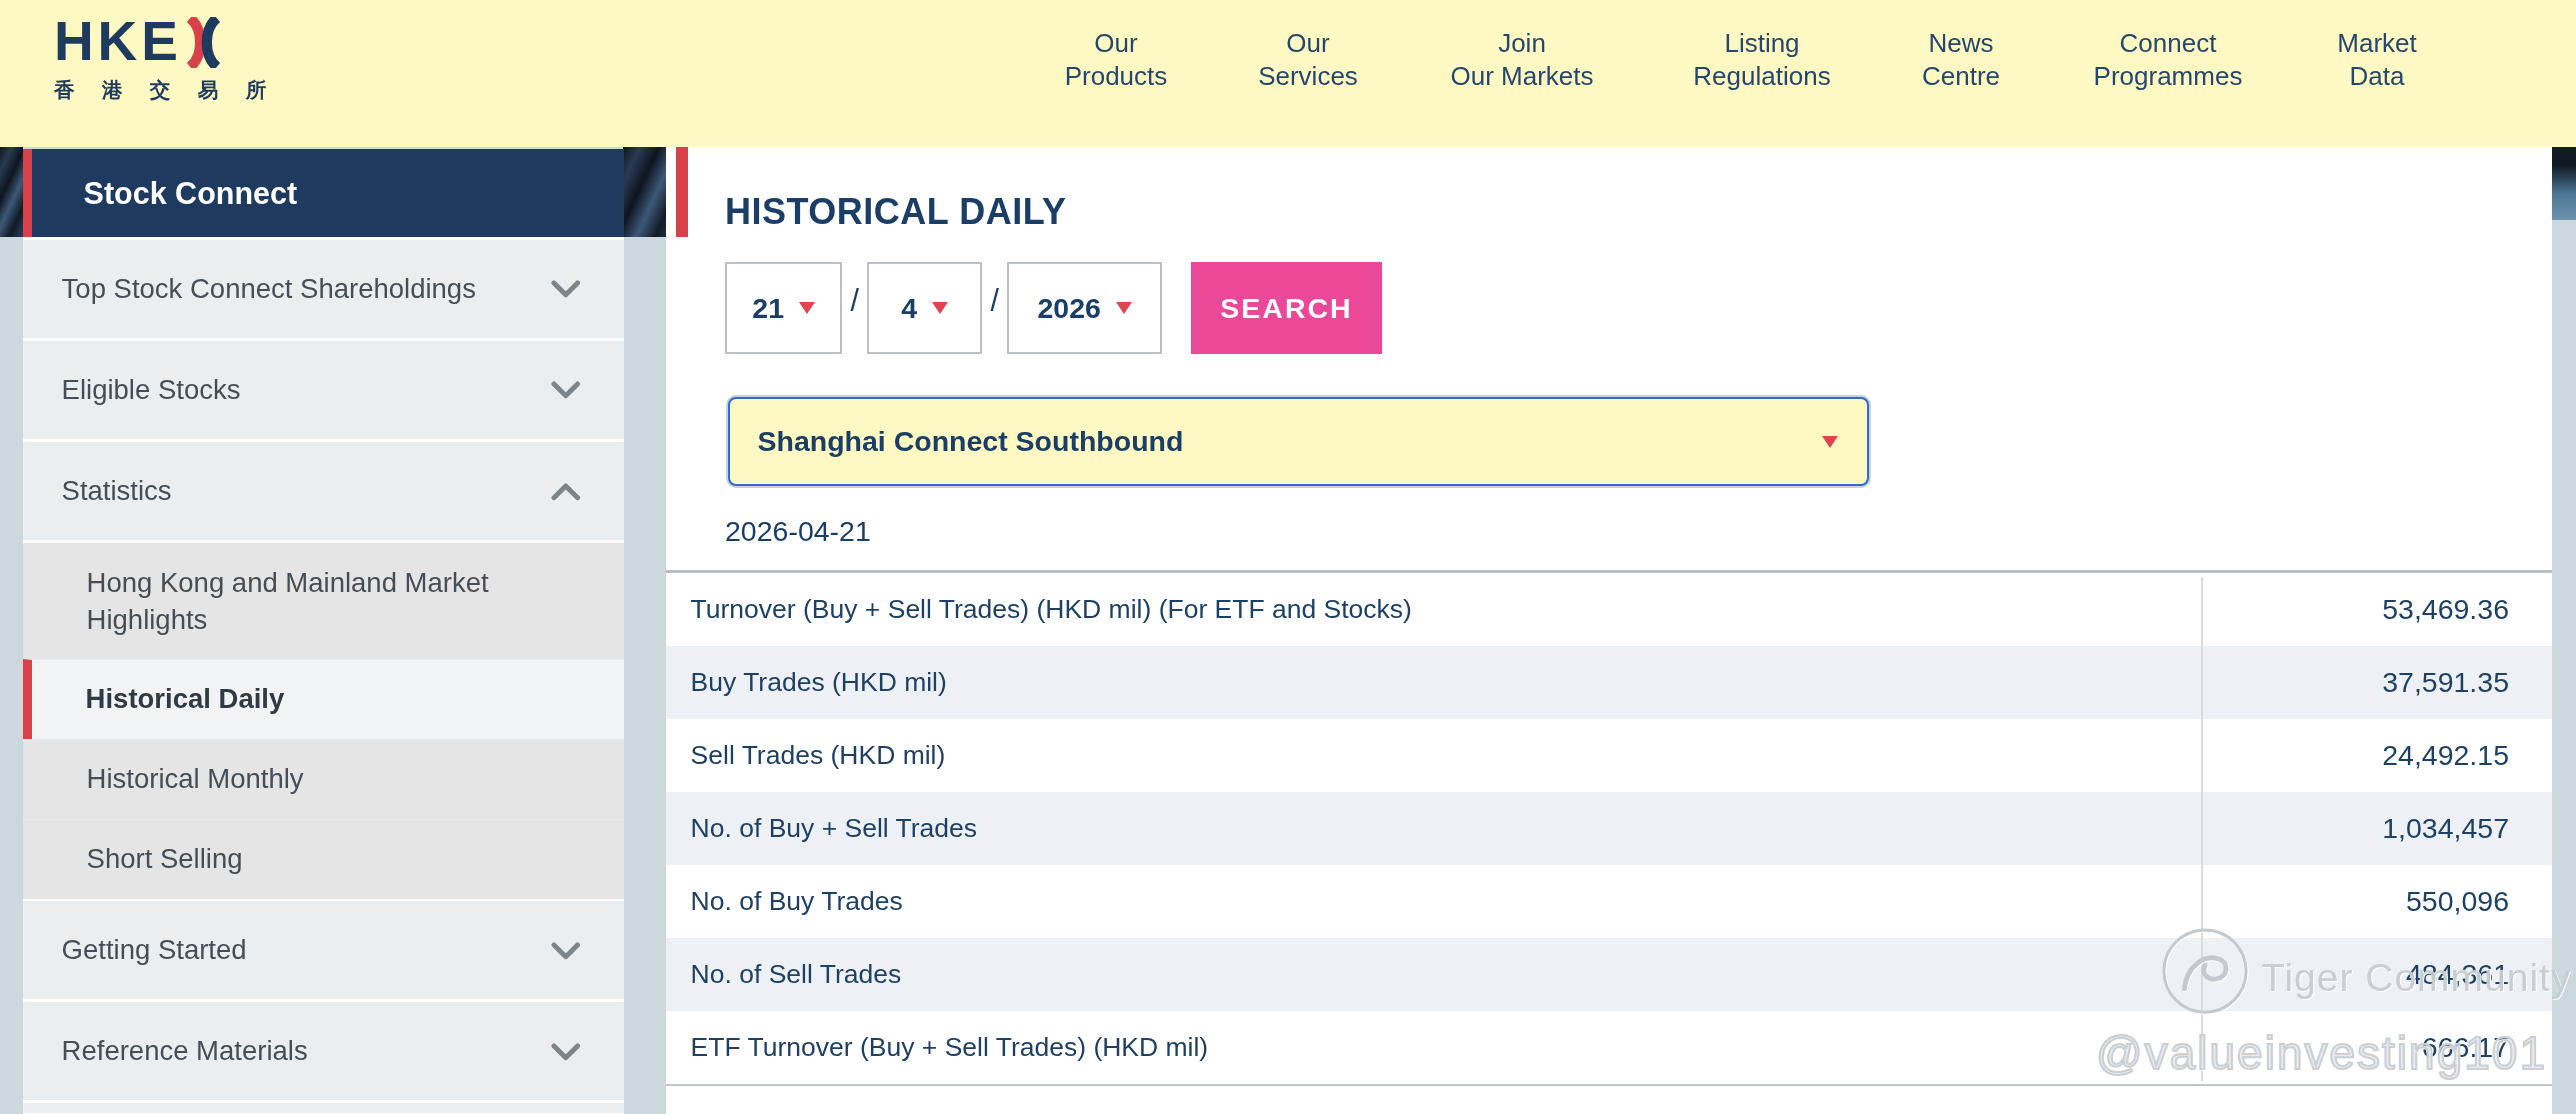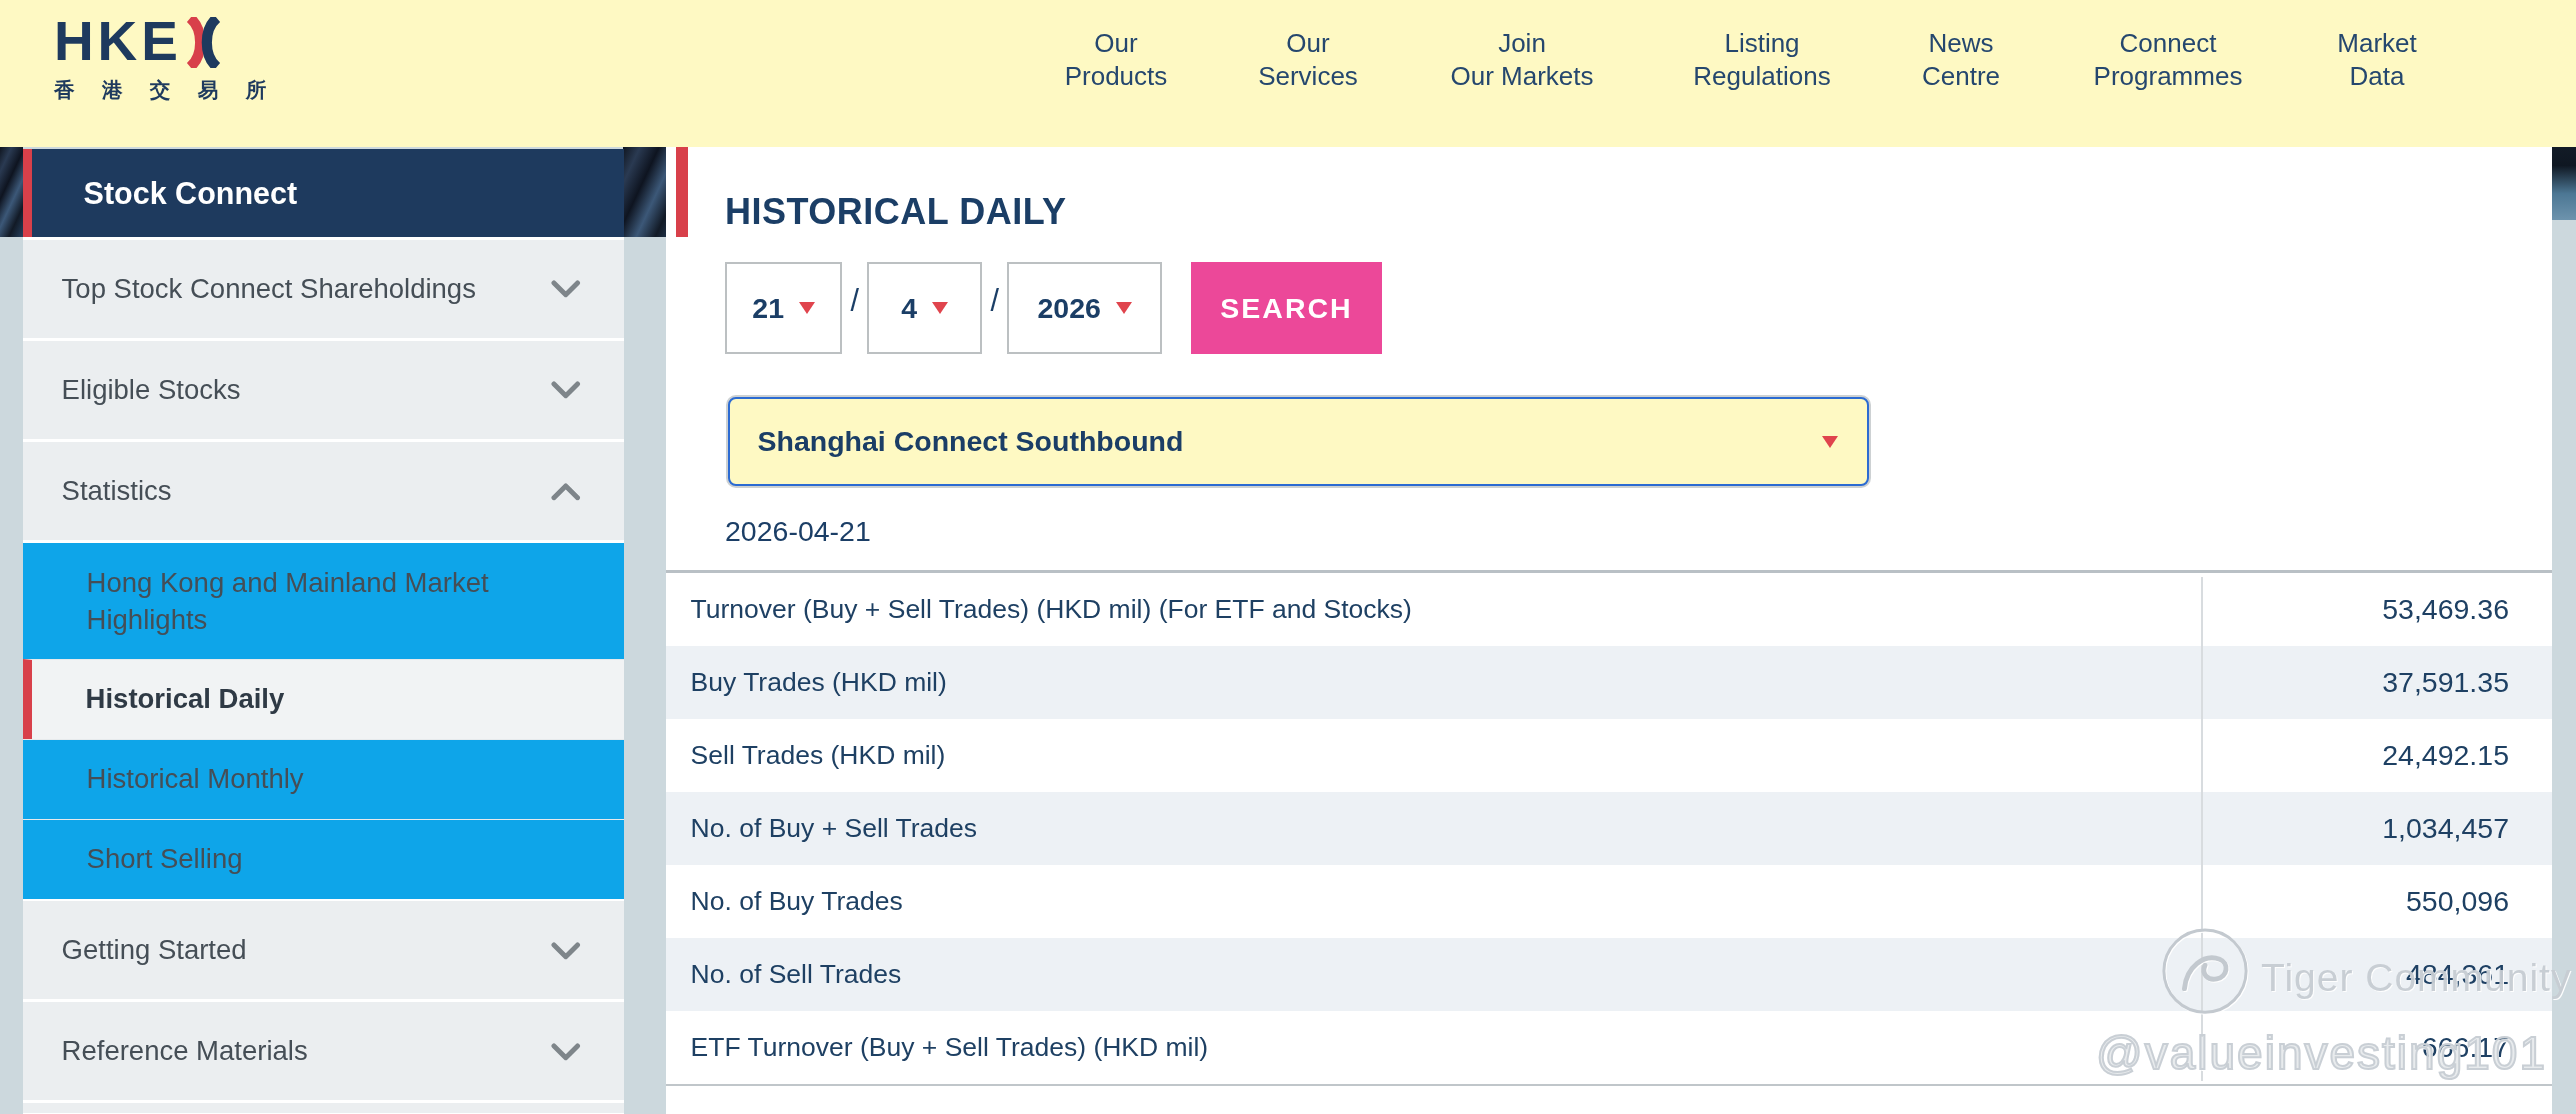--- a/index.html
+++ b/index.html
@@ -27,21 +27,21 @@
 
   
   .sidebar{position:absolute;left:22.6px;top:149px;width:601px;height:966px;background:#ffffff;}
   .sb-header{height:88px;background:#1e3a5e;border-left:9.8px solid #d8404a;display:flex;align-items:center;
              padding-left:52px;color:#ffffff;font-size:30.5px;font-weight:bold;margin-bottom:2.9px;cursor:pointer;}
   .sb-item{position:relative;height:98px;background:#ebeef0;display:flex;align-items:center;
            padding-left:39px;margin-bottom:2.9px;font-size:27.5px;color:#454e56;cursor:pointer;}
   .chev{position:absolute;right:43px;top:50%;margin-top:-8.8px;}
   .chev.up{transform:rotate(180deg);}
   .sb-subblock{margin-bottom:2.9px;}
-  .sb-sub{position:relative;height:79px;background:#0ea5e9;display:flex;align-items:center;
+  .sb-sub{position:relative;height:79px;background:#e5e5e5;display:flex;align-items:center;
           padding-left:64px;font-size:27.5px;color:#454e56;cursor:pointer;}
   .sb-sub + .sb-sub{border-top:1px solid #e7eaec;}
   .sb-sub.tall{height:116px;}
   .sb-sub.tall .sb-label{max-width:472px;line-height:37px;}
   .sb-sub.active{background:#f1f3f4;border-left:9.8px solid #d8404a;padding-left:54px;
                  font-weight:bold;color:#2f3a45;}
   .sb-partial{height:9.8px;background:#ebeef0;margin-bottom:0;cursor:pointer;}
 
   
   .page-title{position:absolute;left:725px;top:167px;font-size:36px;font-weight:bold;

